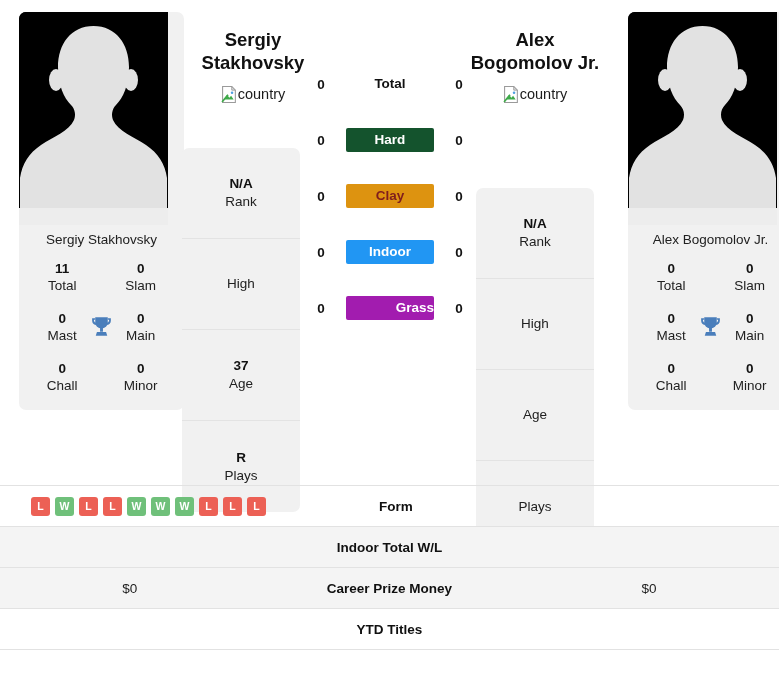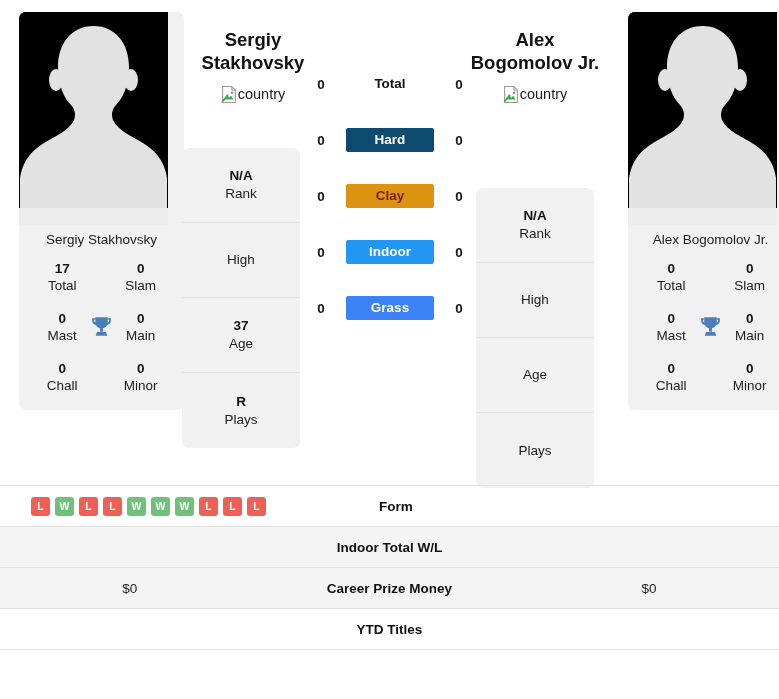--- a/index.html
+++ b/index.html
@@ -118,21 +118,21 @@
   .info-panel {
     position: absolute;
     width: 118px;
     background: #f1f1f1;
     border-radius: 7px;
     overflow: hidden;
   }
   .info-panel.left  { left: 182px; top: 148px; }
   .info-panel.right { left: 476px; top: 188px; }
   .info-cell {
-    height: 75px;
+    height: 91px;
     display: flex;
     flex-direction: column;
     align-items: center;
     justify-content: center;
     border-bottom: 1px solid #e3e3e3;
   }
   .info-panel .info-cell:last-child { border-bottom: none; }
   .info-val {
     font-size: 13.5px;
     font-weight: bold;
@@ -245,21 +245,21 @@
         <div class="trophy-wrap">
           <svg viewBox="0 0 24 24">
             <path d="M6 3 h12 v5 a6 6 0 0 1 -12 0 z" fill="#4a7ebb"></path>
             <path d="M6 4 H3 v2.2 a4.5 4.5 0 0 0 3.6 4.4 l0.3 -1.9 A2.7 2.7 0 0 1 4.7 6.1 V5.6 H6 z" fill="#4a7ebb"></path>
             <path d="M18 4 h3 v2.2 a4.5 4.5 0 0 1 -3.6 4.4 l-0.3 -1.9 a2.7 2.7 0 0 0 2.2 -2.6 V5.6 H18 z" fill="#4a7ebb"></path>
             <rect x="10.6" y="12.6" width="2.8" height="4.4" fill="#4a7ebb"></rect>
             <path d="M7.6 17.2 h8.8 l1.1 3.6 H6.5 z" fill="#4a7ebb"></path>
           </svg>
         </div>
         <div class="tg-cell">
-          <div class="tg-num">17</div>
+          <div class="tg-num">11</div>
           <div class="tg-lab">Total</div>
         </div>
         <div class="tg-cell">
           <div class="tg-num">0</div>
           <div class="tg-lab">Slam</div>
         </div>
         <div class="tg-cell">
           <div class="tg-num">0</div>
           <div class="tg-lab">Mast</div>
         </div>
@@ -398,36 +398,36 @@
     </div>
 
     <div class="surface-rows">
       <div class="srow">
         <div class="s-num">0</div>
         <div class="s-badge plain">Total</div>
         <div class="s-num">0</div>
       </div>
       <div class="srow">
         <div class="s-num">0</div>
-        <div class="s-badge tinted" id="badge-hard" style="background: #0c4a6e; color: rgb(255, 255, 255);">Hard</div>
+        <div class="s-badge tinted" id="badge-hard" style="background: #14532d; color: rgb(255, 255, 255);">Hard</div>
         <div class="s-num">0</div>
       </div>
       <div class="srow">
         <div class="s-num">0</div>
         <div class="s-badge tinted" id="badge-clay" style="background: rgb(221, 147, 16); color: #7f1d1d;">Clay</div>
         <div class="s-num">0</div>
       </div>
       <div class="srow">
         <div class="s-num">0</div>
         <div class="s-badge tinted" id="badge-indoor" style="background: rgb(33, 150, 243); color: rgb(255, 255, 255);">Indoor</div>
         <div class="s-num">0</div>
       </div>
       <div class="srow">
         <div class="s-num">0</div>
-        <div class="s-badge tinted" id="badge-grass" style="background: #3b82f6; color: rgb(255, 255, 255);">Grass</div>
+        <div class="s-badge tinted" id="badge-grass" style="background: #a21caf; color: rgb(255, 255, 255); text-align: right;">Grass</div>
         <div class="s-num">0</div>
       </div>
     </div>
   </div>
 
   <div class="stat-table">
 
     <div class="trow">
       <div class="tcell side formcell">
         <div class="form-strip" id="form-left">

